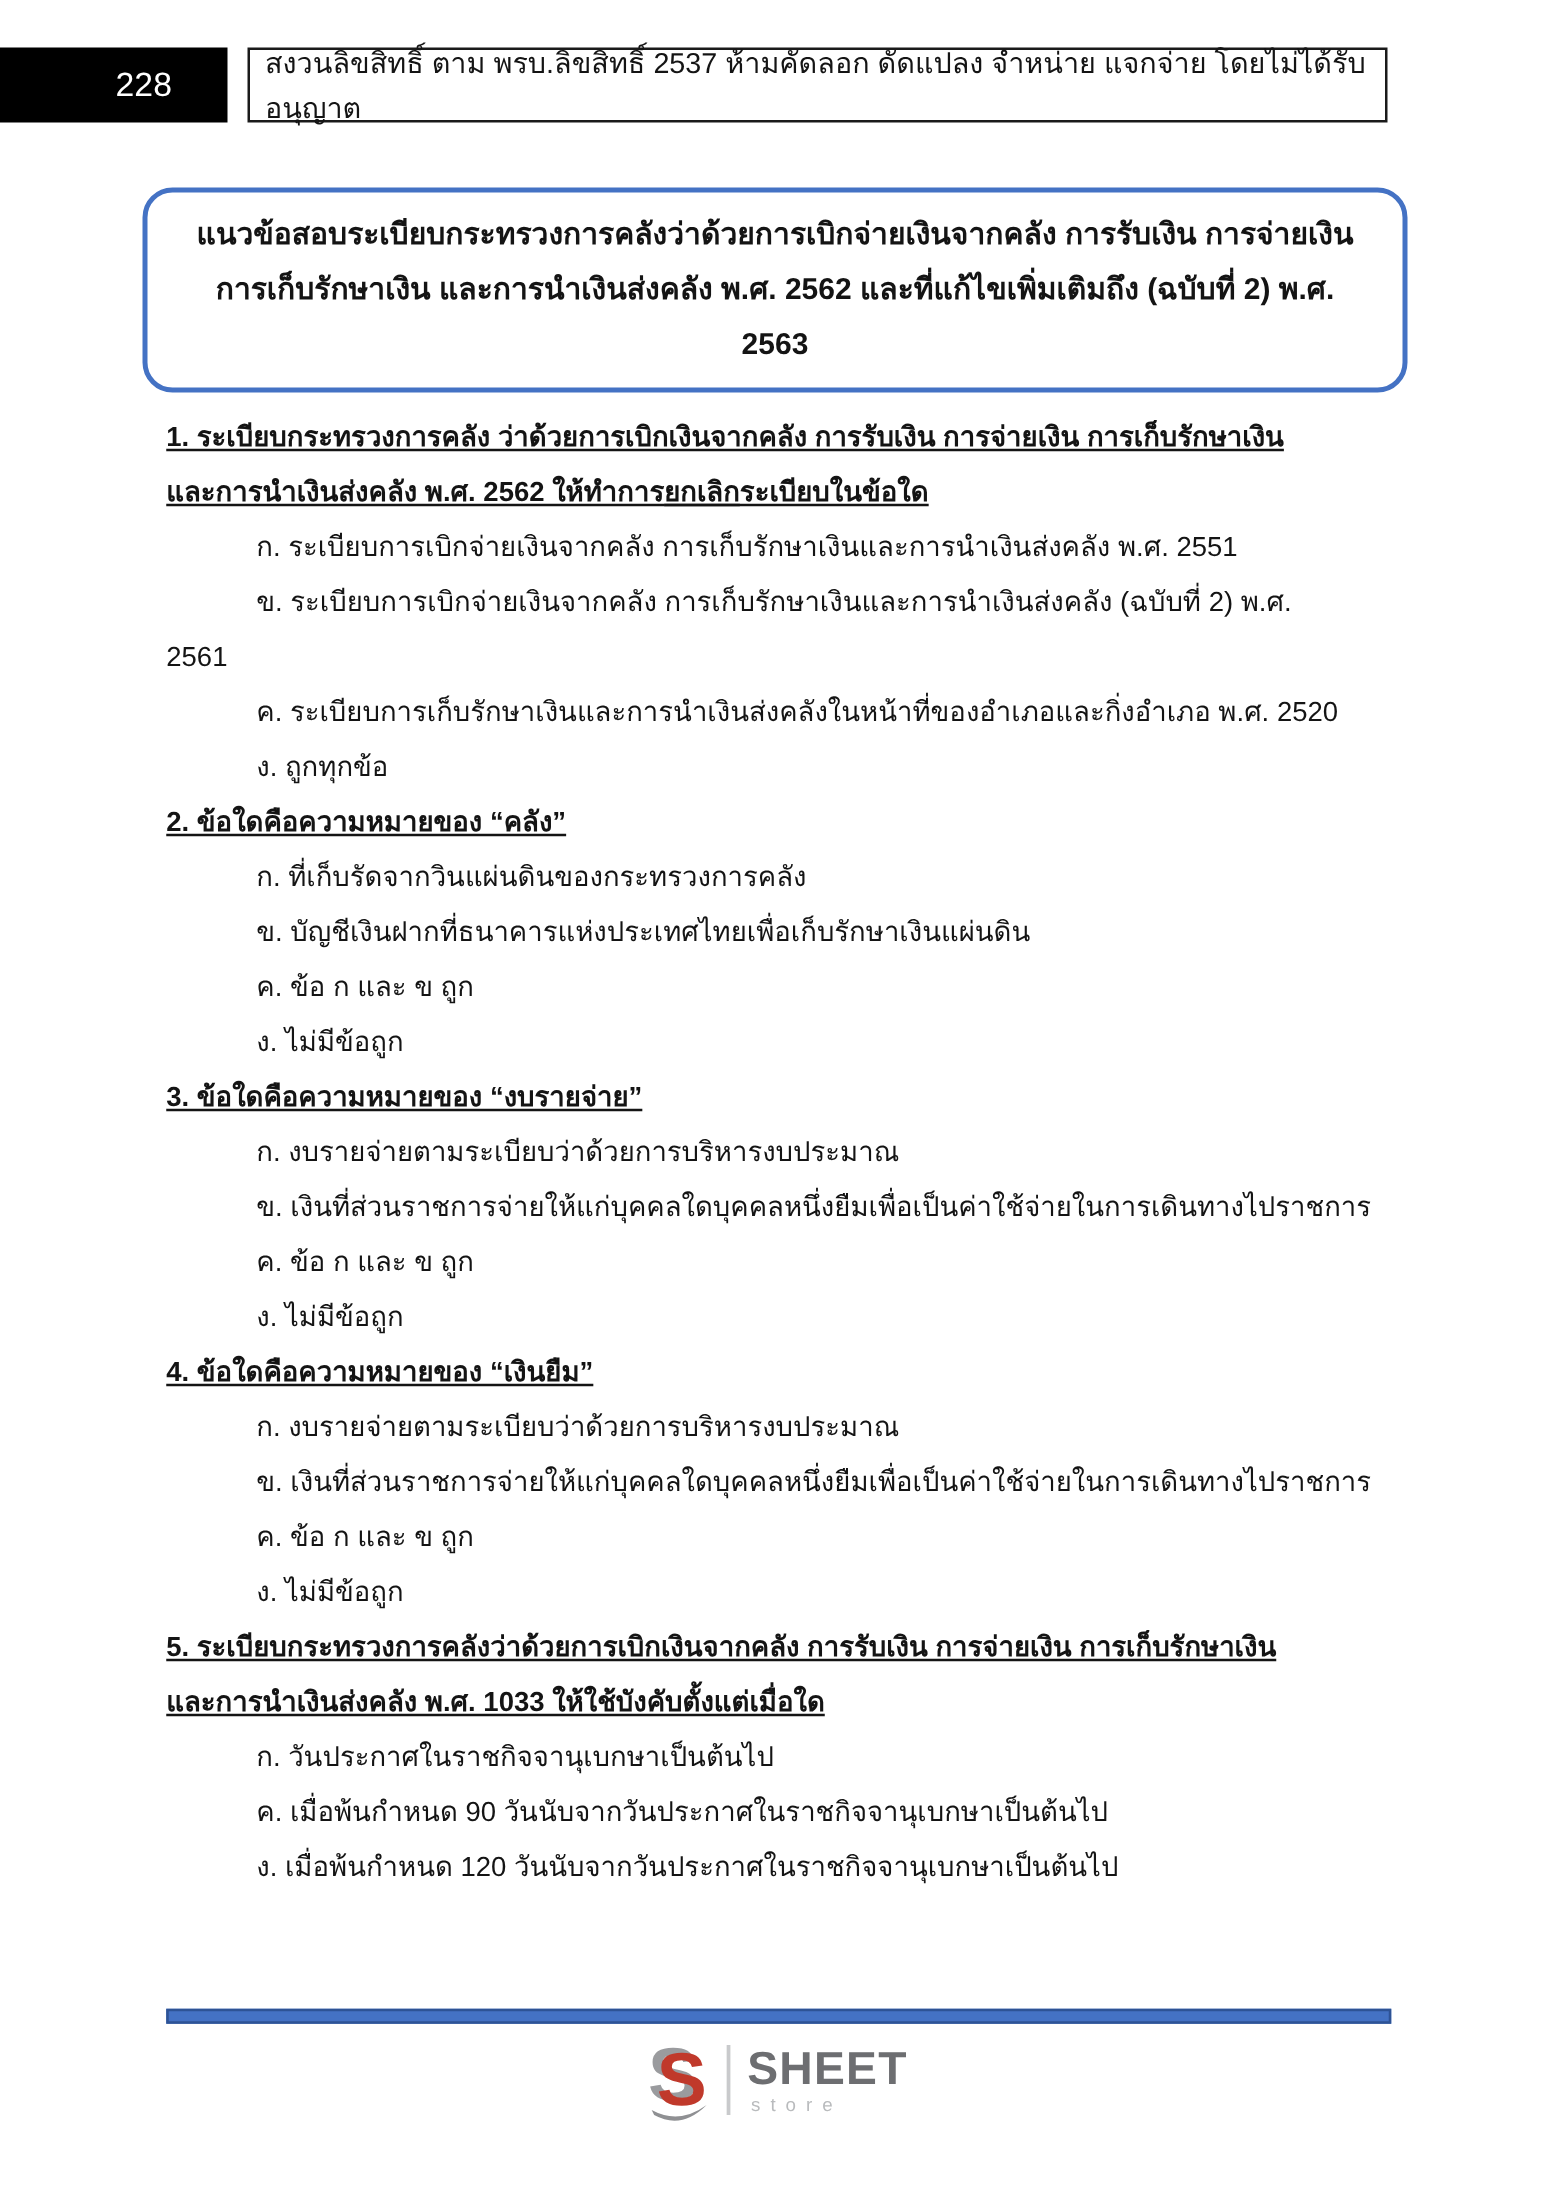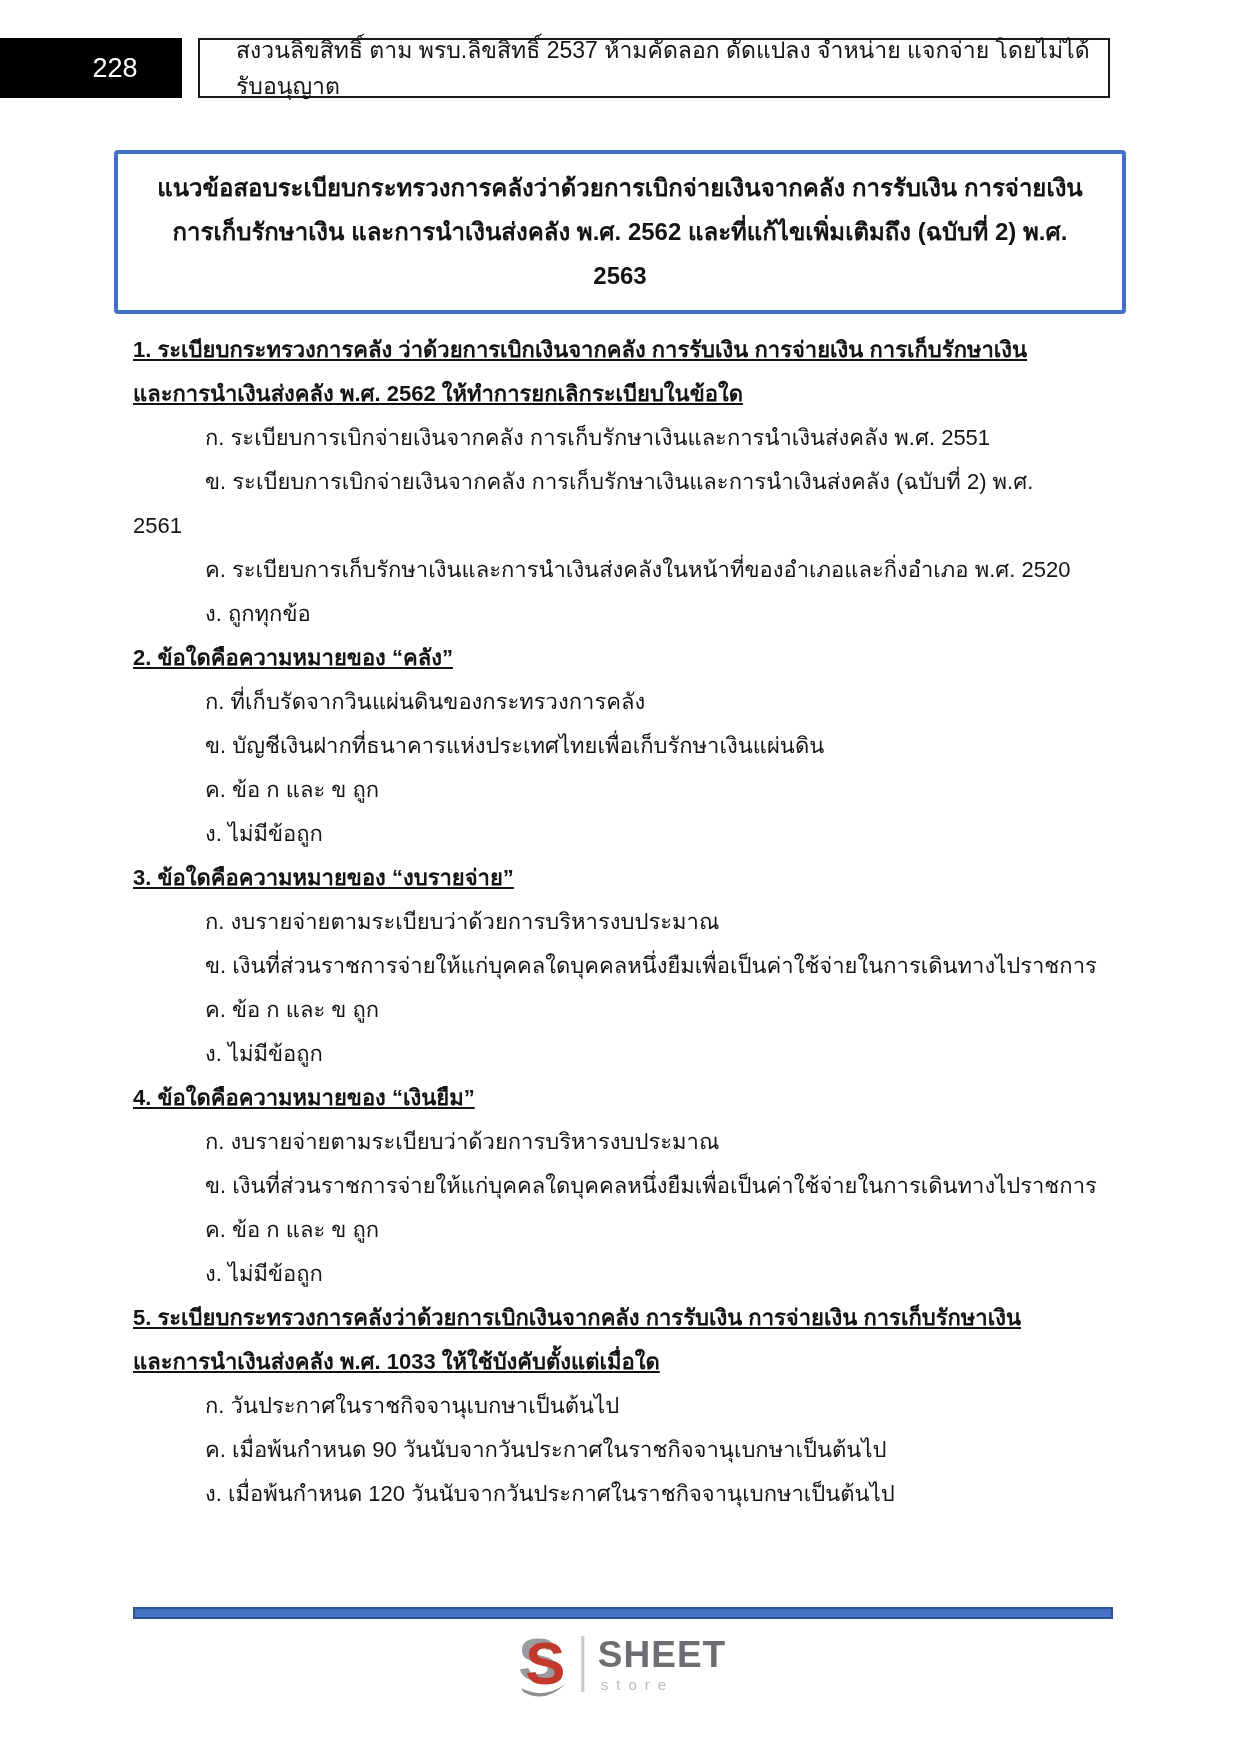--- a/index.html
+++ b/index.html
@@ -10,26 +10,26 @@
   }
   
   .page-num-box{
     position:absolute;left:0;top:38px;width:182px;height:60px;background:#000;
     color:#fff;display:flex;align-items:center;justify-content:center;
     box-sizing:border-box;padding-left:48px;font-size:27px;
   }
   .copyright-box{
     position:absolute;left:198px;top:38px;width:912px;height:60px;
     border:2px solid #1a1a1a;box-sizing:border-box;display:flex;align-items:center;
-    padding-left:36px;font-size:23px;background:#fff;
+    padding-left:12px;font-size:23px;background:#fff;
   }
   
   .title-box{
     position:absolute;left:114px;top:150px;width:1012px;box-sizing:border-box;
-    border:4px solid #4472C4;border-radius:4px;padding:12px 26px;
+    border:4px solid #4472C4;border-radius:24px;padding:12px 26px;
     text-align:center;font-weight:bold;font-size:24px;line-height:44px;background:#fff;
   }
   
   .content{
     position:absolute;left:133px;top:328px;width:1002px;
     font-size:22px;line-height:44px;
   }
   .q-header{font-weight:bold;margin:0;text-decoration:underline;}
   .choice-line{margin:0;font-weight:normal;}
   .choice-line.indent{text-indent:72px;}

